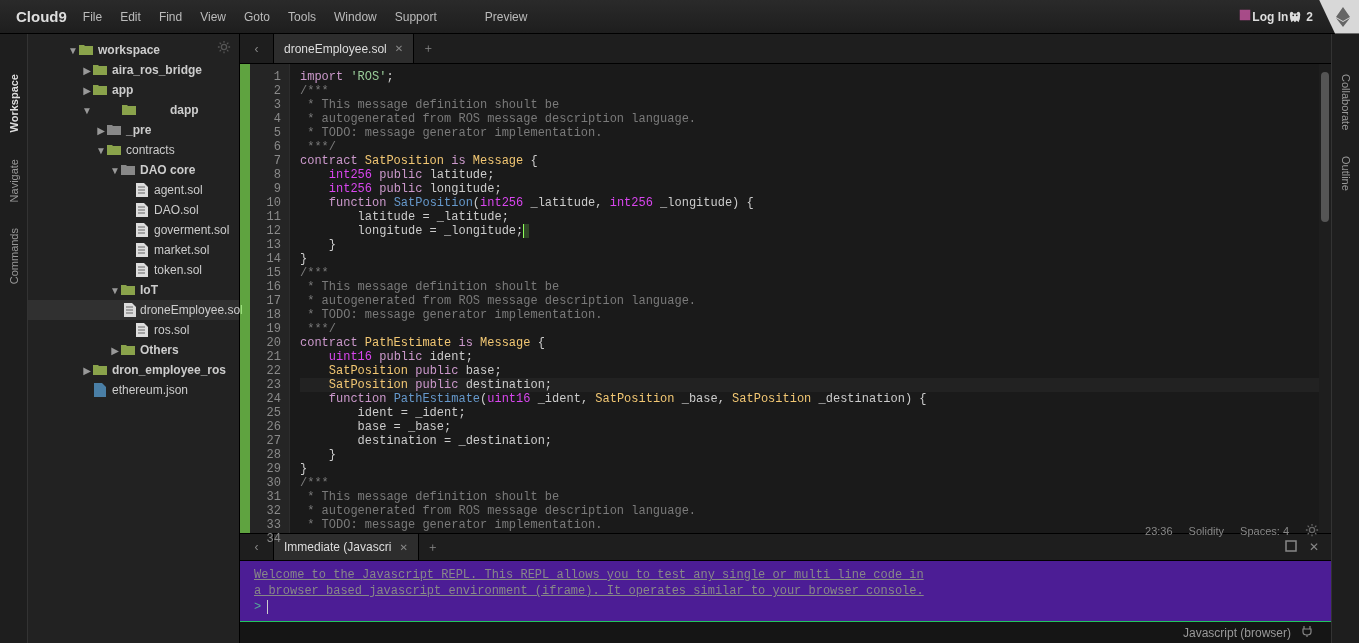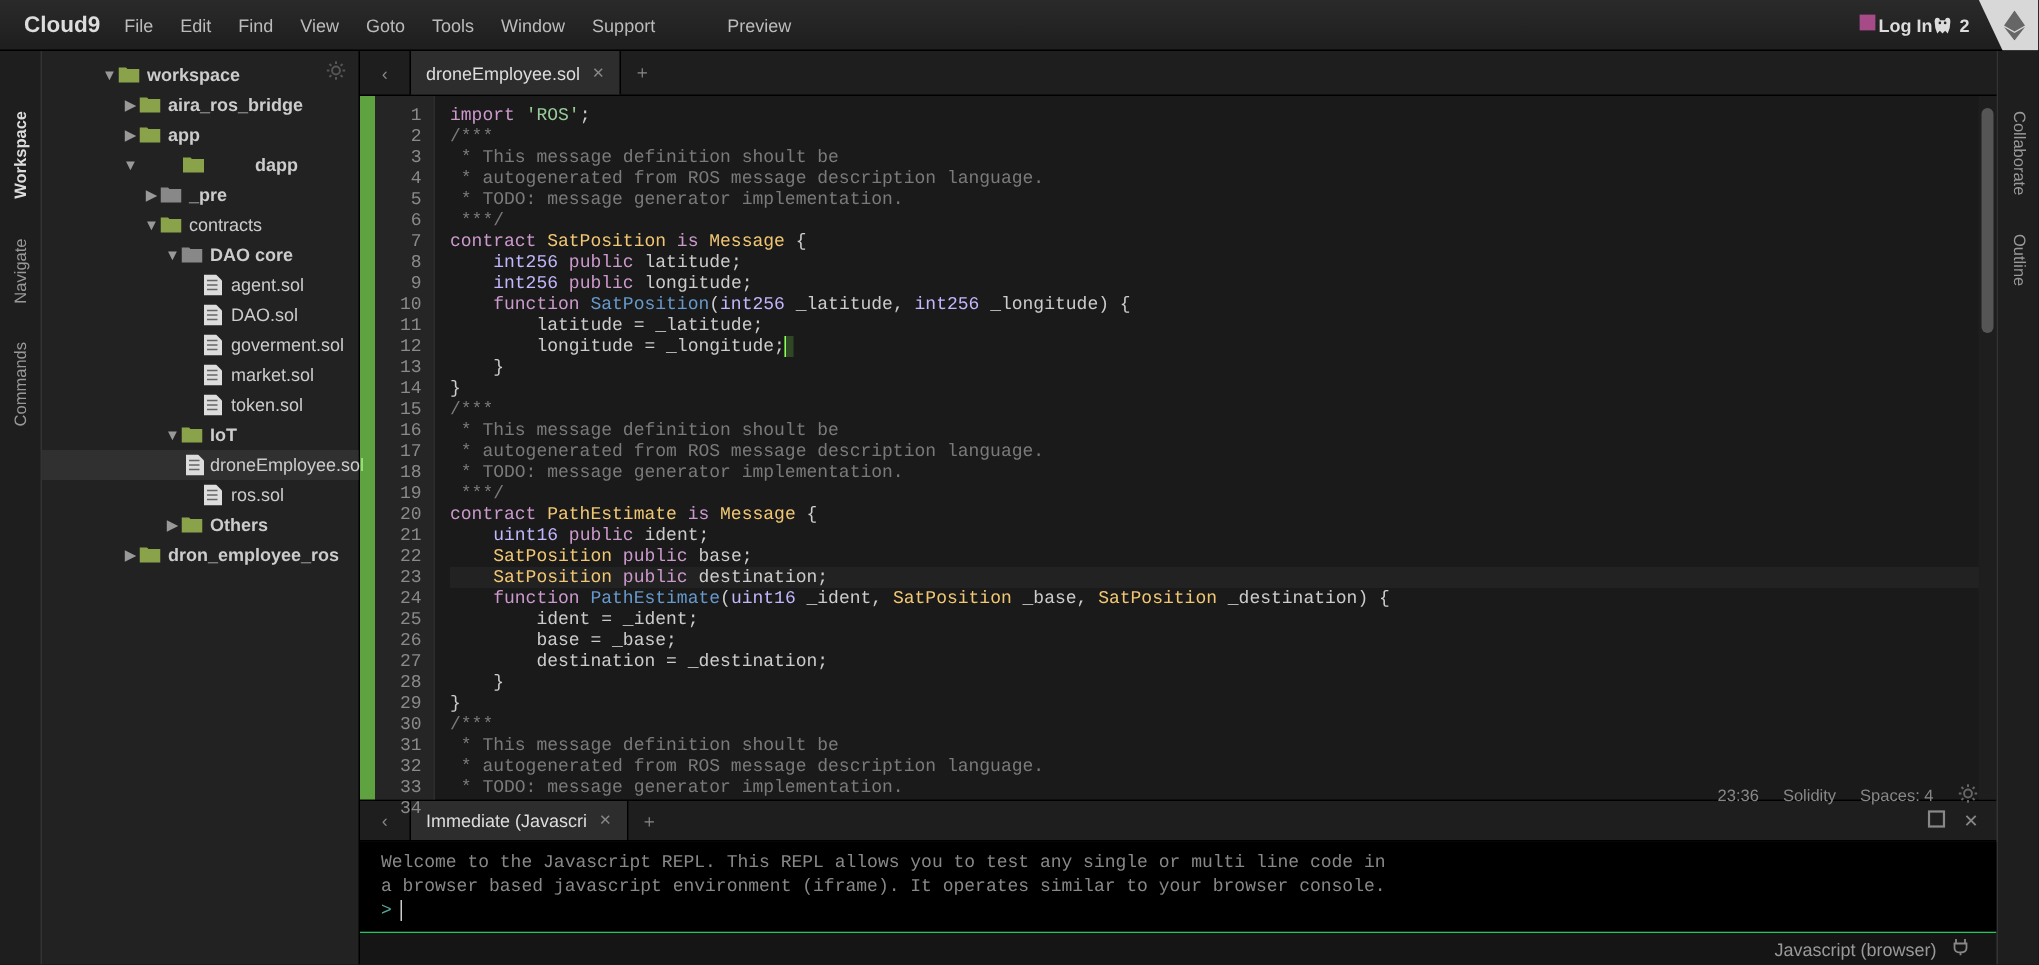--- a/index.html
+++ b/index.html
@@ -200,21 +200,21 @@
   font-size: 12px;
   line-height: 14px;
   color: #ccc;
   position: relative;
   overflow: hidden;
 }
 .code-line { height: 14px; white-space: pre; }
 .code-line.hl { background: rgba(255,255,255,0.04);}
 .kw { color: #cc99cc; }
 .str { color: #99cc99; }
-.type { color: #c4b5fd; }
+.type { color: #d946ef; }
 .fn { color: #6699cc; }
 .name { color: #f2c773; }
 .comment { color: #7a7a7a; }
 .punct { color: #ccc; }
 .cursor-mark {
   display: inline-block;
   border-left: 1px solid #8dff5a;
   height: 14px;
   vertical-align: bottom;
   background: rgba(141,255,90,0.2);
@@ -261,27 +261,28 @@
 .panel-tabbar .right-icons {
   margin-left: auto;
   display: flex;
   align-items: center;
   gap: 12px;
   padding-right: 12px;
   color: #888;
 }
 .panel-body {
   height: 60px;
-  background: #000000;
+  background: #4c1d95;
   padding: 6px 14px;
   font-family: Consolas, 'Courier New', monospace;
   font-size: 12px;
   color: #888;
   line-height: 16px;
   position: relative;
+  text-decoration: underline;
 }
 .panel-prompt { color: #5a9; position: absolute; bottom: 6px; left: 14px;}
 .panel-caret { display: inline-block; border-left: 1px solid #ccc; height: 14px; vertical-align: middle; margin-left: 6px;}
 
 .footer {
   height: 22px;
   background: #151515;
   border-top: 1px solid #22c55e;
   display: flex;
   align-items: center;
@@ -488,20 +489,29 @@
           <span style="font-weight: bold;">Others</span>
         </div>
         <div class="tree-row" style="padding-left: 54px;">
           <span class="caret closed"></span>
           <span class="ficon">
             <svg width="14" height="12" viewBox="0 0 14 12">
               <path d="M0 1 L5 1 L6 2 L14 2 L14 11 L0 11 Z" fill="#8aa34b"></path>
             </svg>
           </span>
           <span style="font-weight: bold;">dron_employee_ros</span>
+        </div>
+        <div class="tree-row" style="padding-left: 54px;">
+          <span class="caret none"></span>
+          <span class="ficon">
+            <svg width="12" height="14" viewBox="0 0 12 14">
+              <path d="M0 0 L8 0 L12 4 L12 14 L0 14 Z" fill="#4a7fa6"></path>
+            </svg>
+          </span>
+          <span>ethereum.json</span>
         </div>
       </div>
   </div>
 
   <div class="main">
     <div class="tabbar">
       <div class="tab-left-cap">‹</div>
       <div class="tab active">
         <span>droneEmployee.sol</span>
         <span class="tab-close">✕</span>

